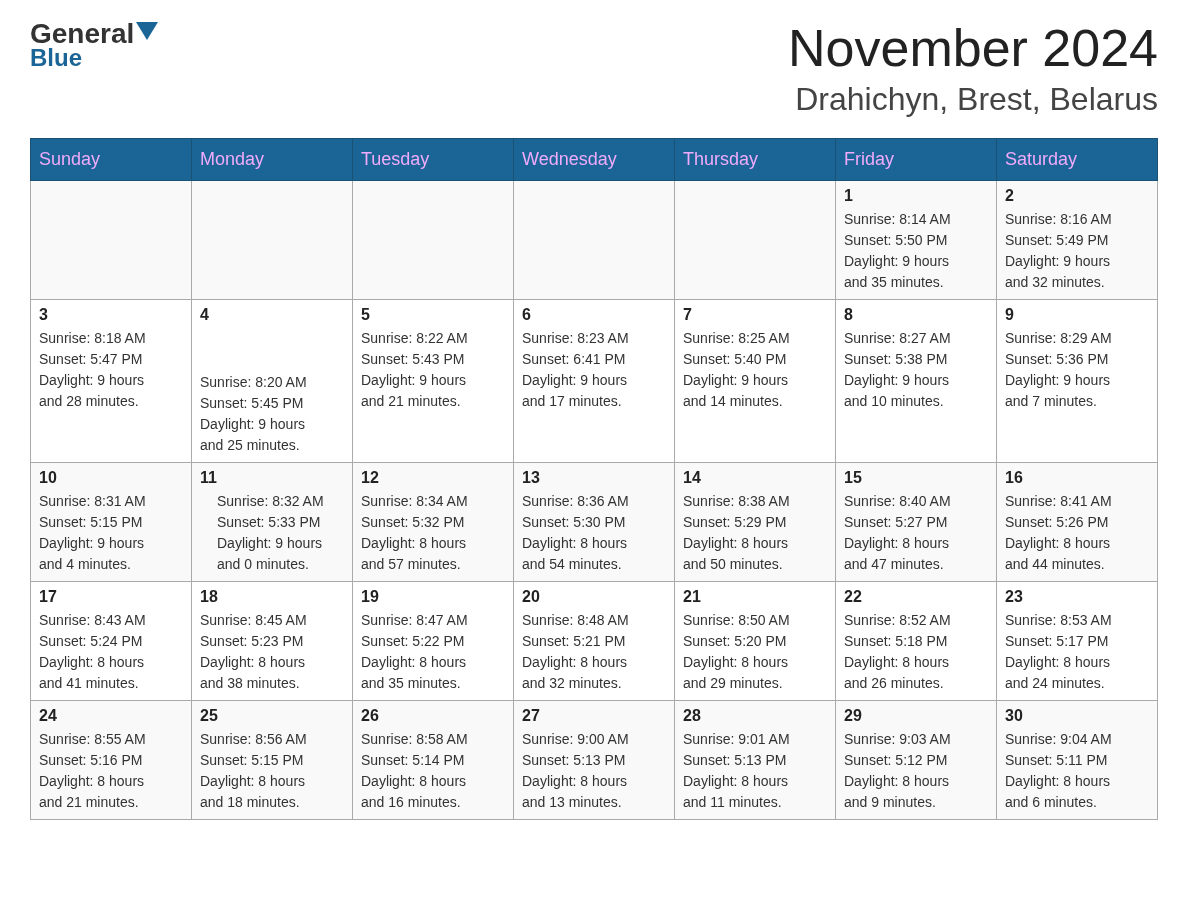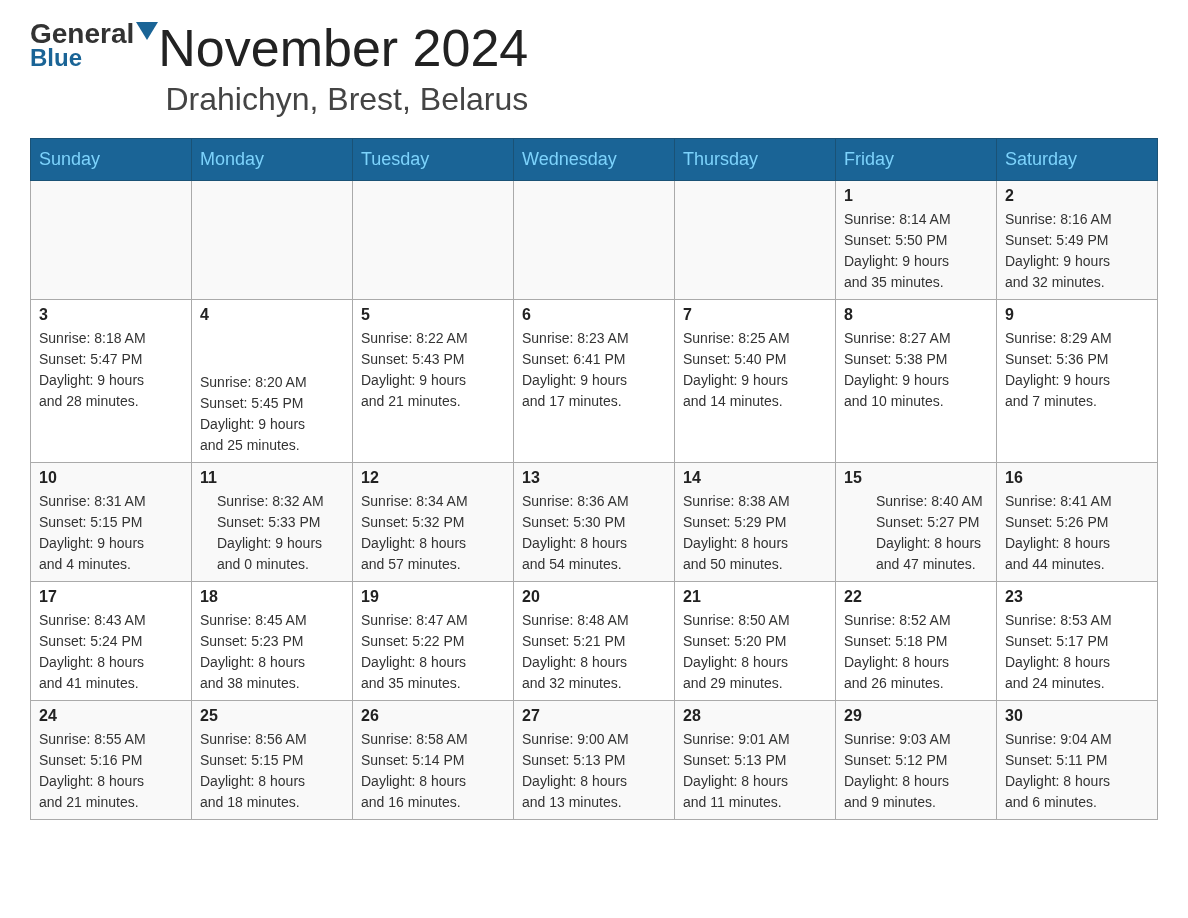--- a/index.html
+++ b/index.html
@@ -5,20 +5,21 @@
     * { box-sizing: border-box; margin: 0; padding: 0; }
     body {
       font-family: Arial, sans-serif;
       background: #ffffff;
       padding: 20px 30px;
       width: 1188px;
       min-height: 918px;
     }
     .header {
       display: flex;
+      justify-content: space-between;
       align-items: flex-start;
       margin-bottom: 20px;
     }
     .logo {
       display: flex;
       flex-direction: column;
       align-items: flex-start;
     }
     .logo-text {
       font-size: 28px;
@@ -47,21 +48,21 @@
       color: #444;
       margin-top: 4px;
     }
     .calendar {
       width: 100%;
       border-collapse: collapse;
       border: 1px solid #999;
     }
     .calendar th {
       background-color: #1a6496;
-      color: #7dd3fc;
+      color: #f0abfc;
       padding: 10px 8px;
       text-align: left;
       font-size: 18px;
       font-weight: normal;
       border: 1px solid #1a5276;
     }
     .calendar td {
       vertical-align: top;
       padding: 6px 8px;
       border: 1px solid #aaa;
@@ -226,21 +227,21 @@
         </td>
         <td>
           <div class="day-number">14</div>
           <div class="day-info" style="white-space: pre-line;">Sunrise: 8:38 AM
 Sunset: 5:29 PM
 Daylight: 8 hours
 and 50 minutes.</div>
         </td>
         <td>
           <div class="day-number">15</div>
-          <div class="day-info" style="white-space: pre-line; margin-left: 32px;">Sunrise: 8:40 AM
+          <div class="day-info" style="white-space: pre-line;">Sunrise: 8:40 AM
 Sunset: 5:27 PM
 Daylight: 8 hours
 and 47 minutes.</div>
         </td>
         <td>
           <div class="day-number">16</div>
           <div class="day-info" style="white-space: pre-line;">Sunrise: 8:41 AM
 Sunset: 5:26 PM
 Daylight: 8 hours
 and 44 minutes.</div>

